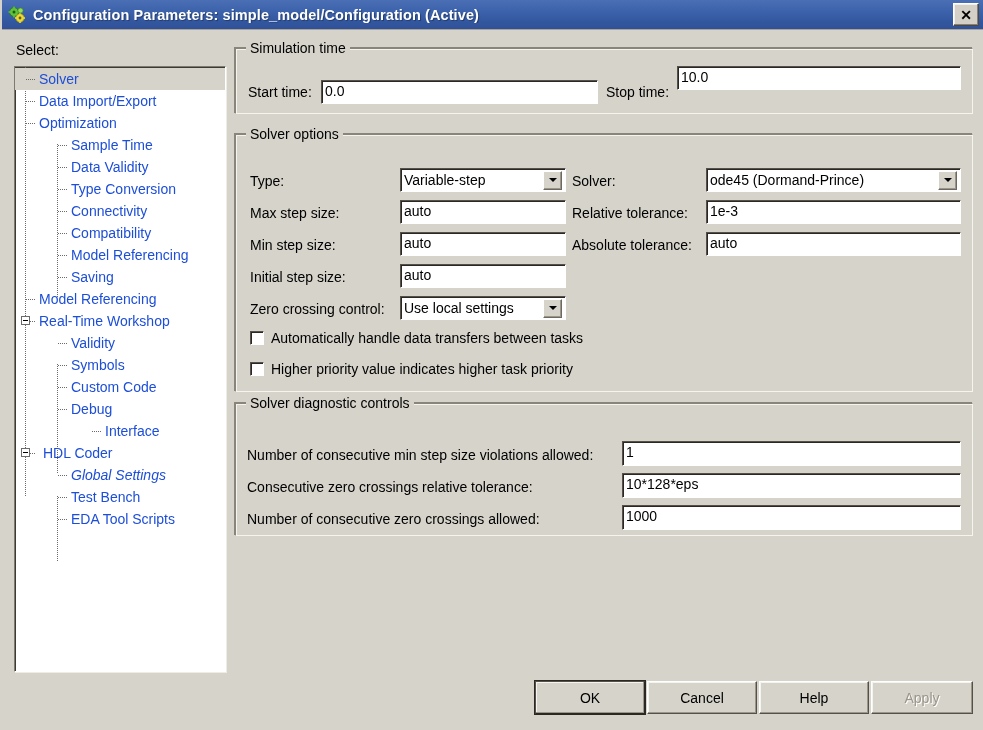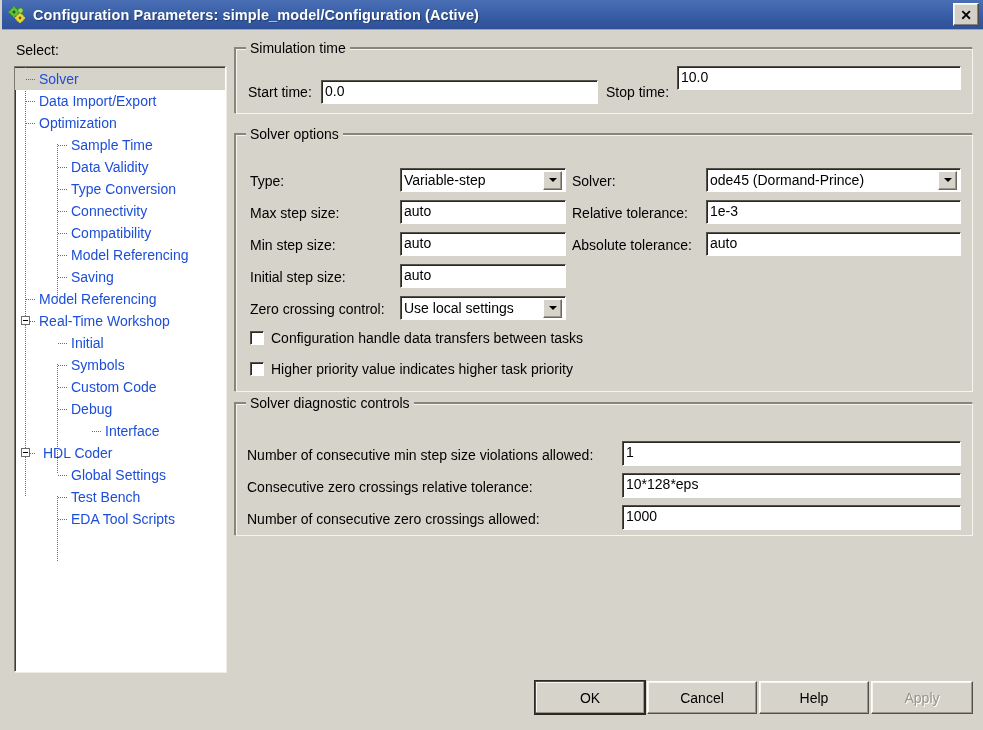--- a/index.html
+++ b/index.html
@@ -332,21 +332,21 @@
           <div class="conn hline" style="left: 11px; top: 11px; width: 9px;"></div>
           <span class="tree-label" style="margin-left: 22px;">Model Referencing</span>
         </div>
         <div class="tree-row" style="height: 22px;">
           <div class="conn hline" style="left: 11px; top: 11px; width: 9px;"></div>
           <div class="expander" style="left: 6px; top: 6px;"></div>
           <span class="tree-label" style="margin-left: 22px;">Real-Time Workshop</span>
         </div>
         <div class="tree-row" style="height: 22px;">
           <div class="conn hline" style="left: 43px; top: 11px; width: 9px;"></div>
-          <span class="tree-label" style="margin-left: 54px;">Initial</span>
+          <span class="tree-label" style="margin-left: 54px;">Validity</span>
         </div>
         <div class="tree-row" style="height: 22px;">
           <div class="conn hline" style="left: 43px; top: 11px; width: 9px;"></div>
           <span class="tree-label" style="margin-left: 54px;">Symbols</span>
         </div>
         <div class="tree-row" style="height: 22px;">
           <div class="conn hline" style="left: 43px; top: 11px; width: 9px;"></div>
           <span class="tree-label" style="margin-left: 54px;">Custom Code</span>
         </div>
         <div class="tree-row" style="height: 22px;">
@@ -355,21 +355,21 @@
         </div>
         <div class="tree-row" style="height: 22px; margin-left: 34px;">
           <div class="conn hline" style="left: 43px; top: 11px; width: 9px;"></div>
           <span class="tree-label" style="margin-left: 54px;">Interface</span>
         </div>
         <div class="tree-row" style="height: 22px;">
           <div class="conn hline" style="left: 11px; top: 11px; width: 9px;"></div>
           <div class="expander" style="left: 6px; top: 6px;"></div>
           <span class="tree-label" style="margin-left: 26px;">HDL Coder</span>
         </div>
-        <div class="tree-row" style="height: 22px;">
+        <div class="tree-row" style="height: 22px; font-style: italic;">
           <div class="conn hline" style="left: 43px; top: 11px; width: 9px;"></div>
           <span class="tree-label" style="margin-left: 54px;">Global Settings</span>
         </div>
         <div class="tree-row" style="height: 22px;">
           <div class="conn hline" style="left: 43px; top: 11px; width: 9px;"></div>
           <span class="tree-label" style="margin-left: 54px;">Test Bench</span>
         </div>
         <div class="tree-row" style="height: 22px;">
           <div class="conn hline" style="left: 43px; top: 11px; width: 9px;"></div>
           <span class="tree-label" style="margin-left: 54px;">EDA Tool Scripts</span>
@@ -419,21 +419,21 @@
     <div class="lbl" style="left:14px; top:165px;">Zero crossing control:</div>
     <div class="combo" style="left:164px; top:161px; width:166px; height:24px;">
       <span class="combo-text">Use local settings</span>
       <span class="combo-btn">
           <span class="arrow-down"></span>
         </span>
     </div>
 
     <div class="cbox-row" style="left:14px; top:195px;">
       <span class="cbox"></span>
-      <span>Configuration handle data transfers between tasks</span>
+      <span>Automatically handle data transfers between tasks</span>
     </div>
     <div class="cbox-row" style="left:14px; top:226px;">
       <span class="cbox"></span>
       <span>Higher priority value indicates higher task priority</span>
     </div>
   </div>
 
   <div class="groupbox" style="left:233px; top:403px; width:738px; height:133px;">
     <div class="group-title">Solver diagnostic controls</div>
 

